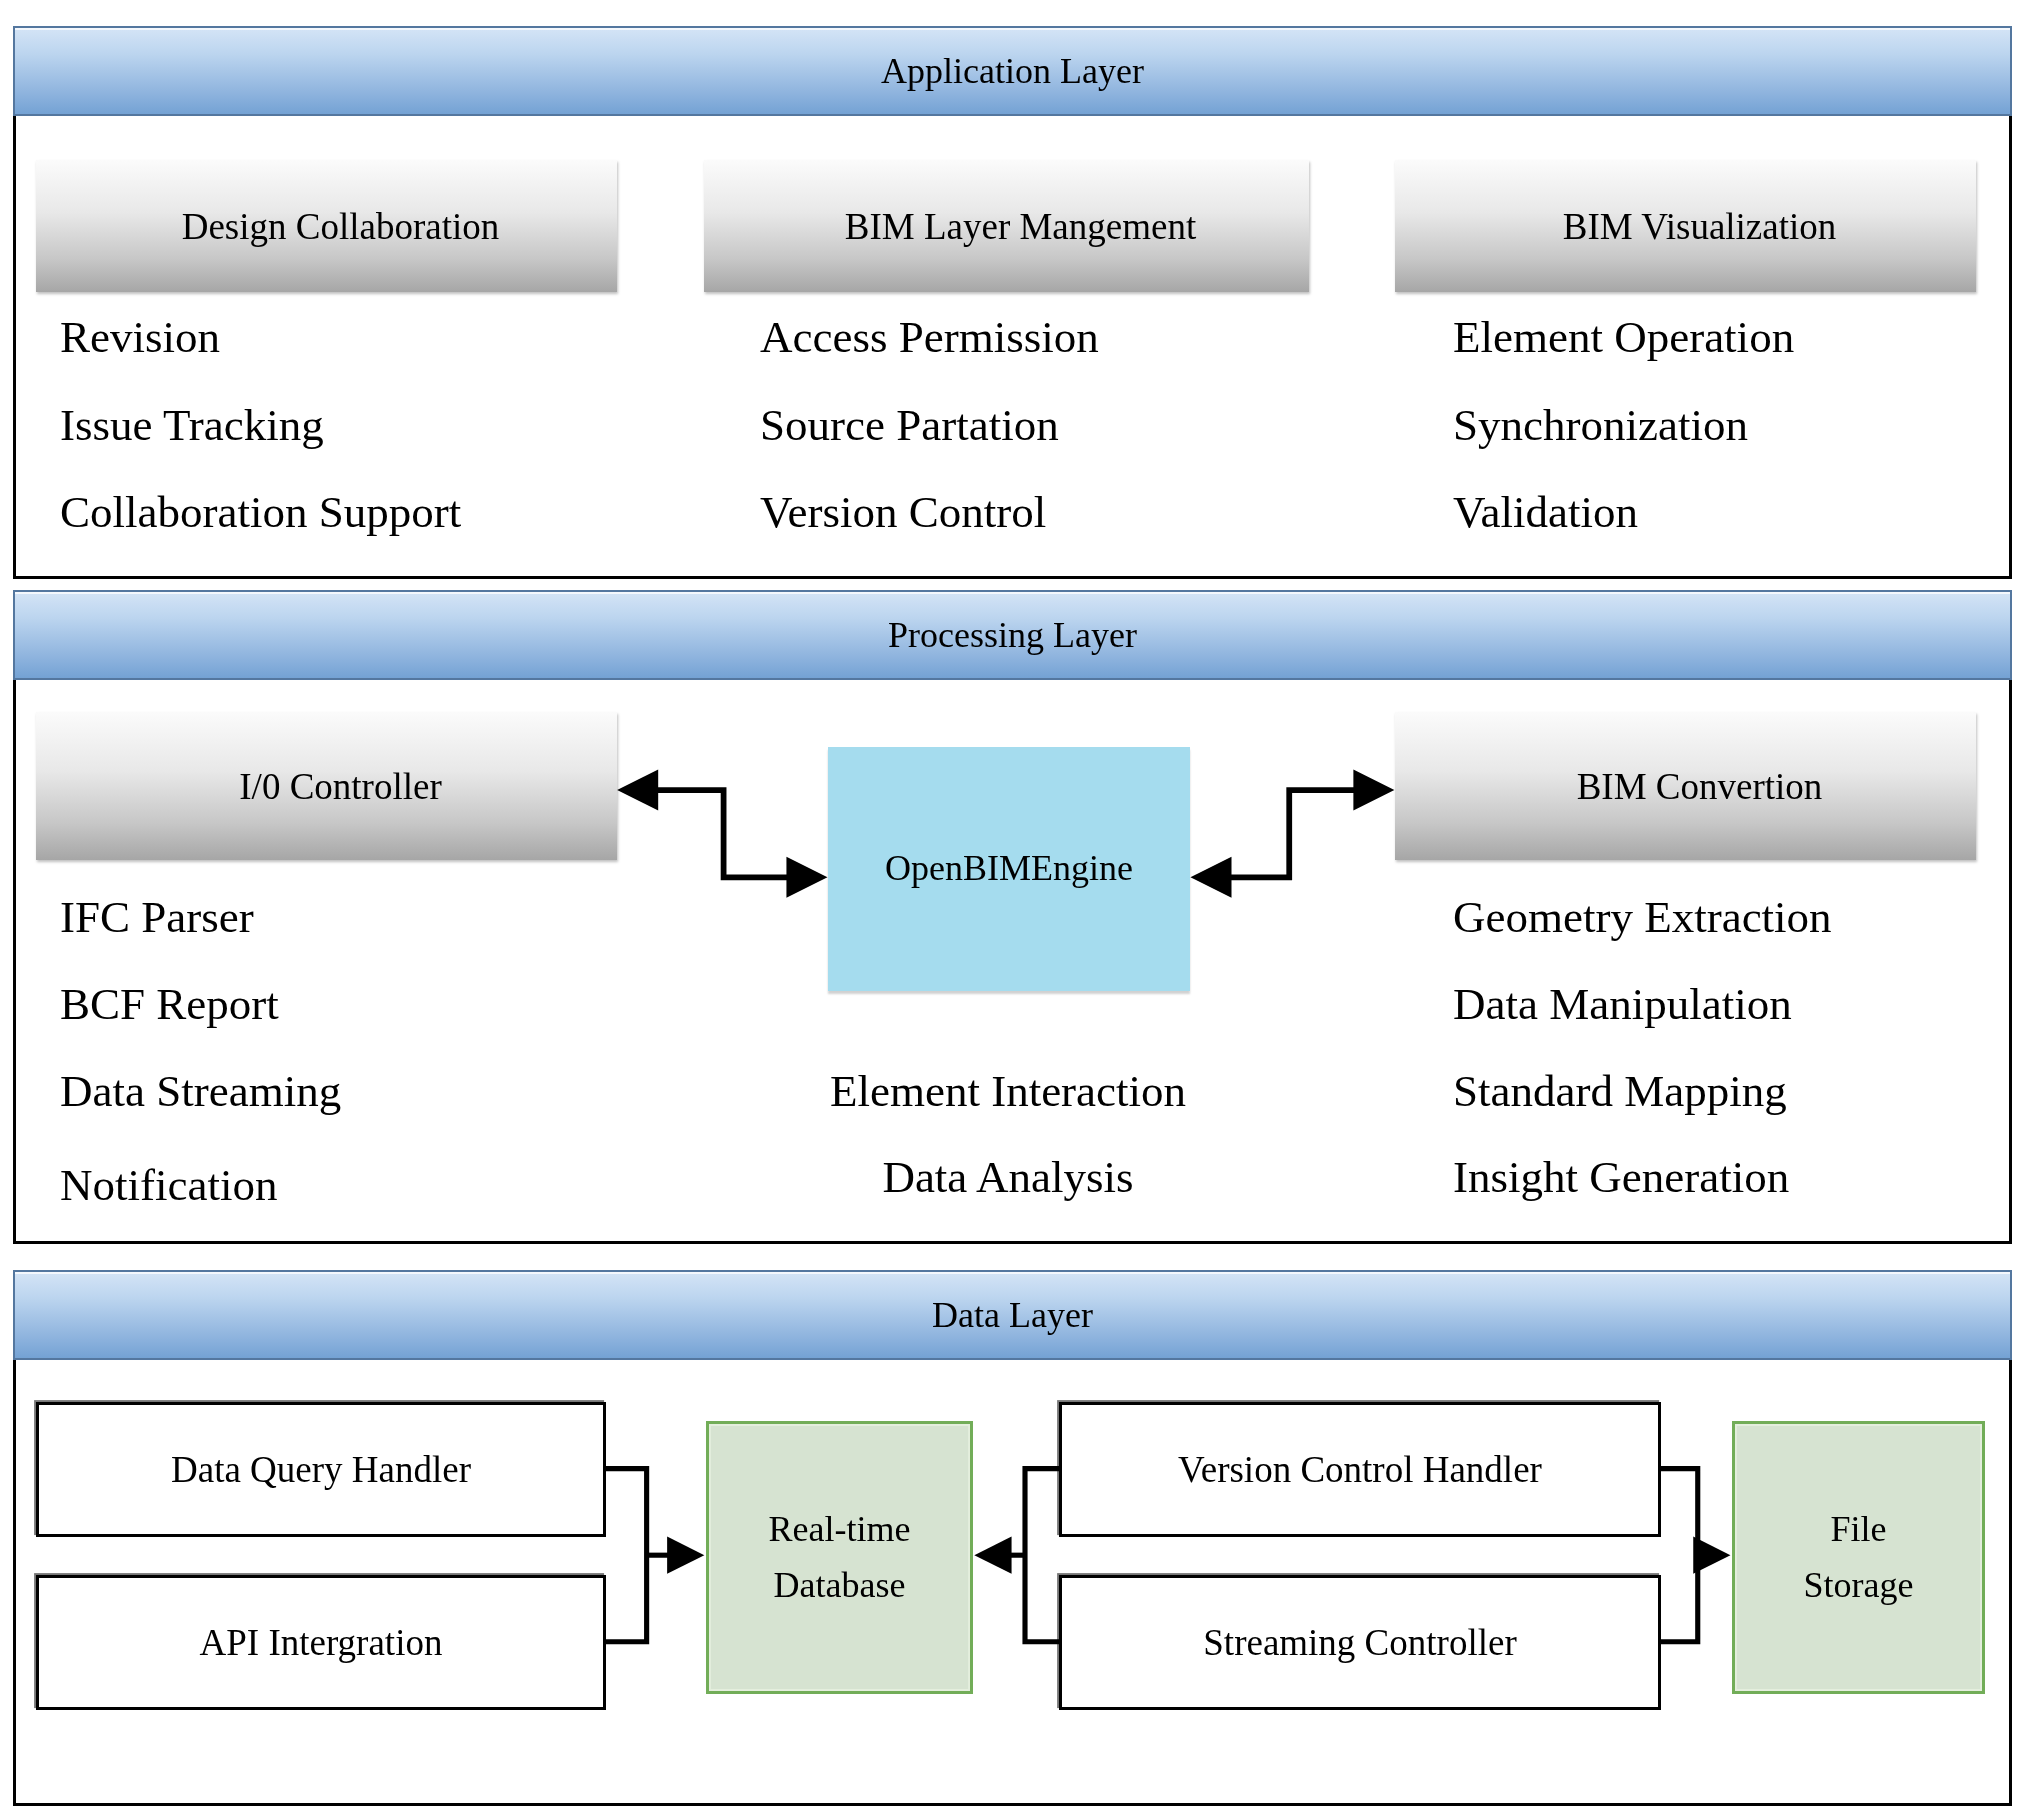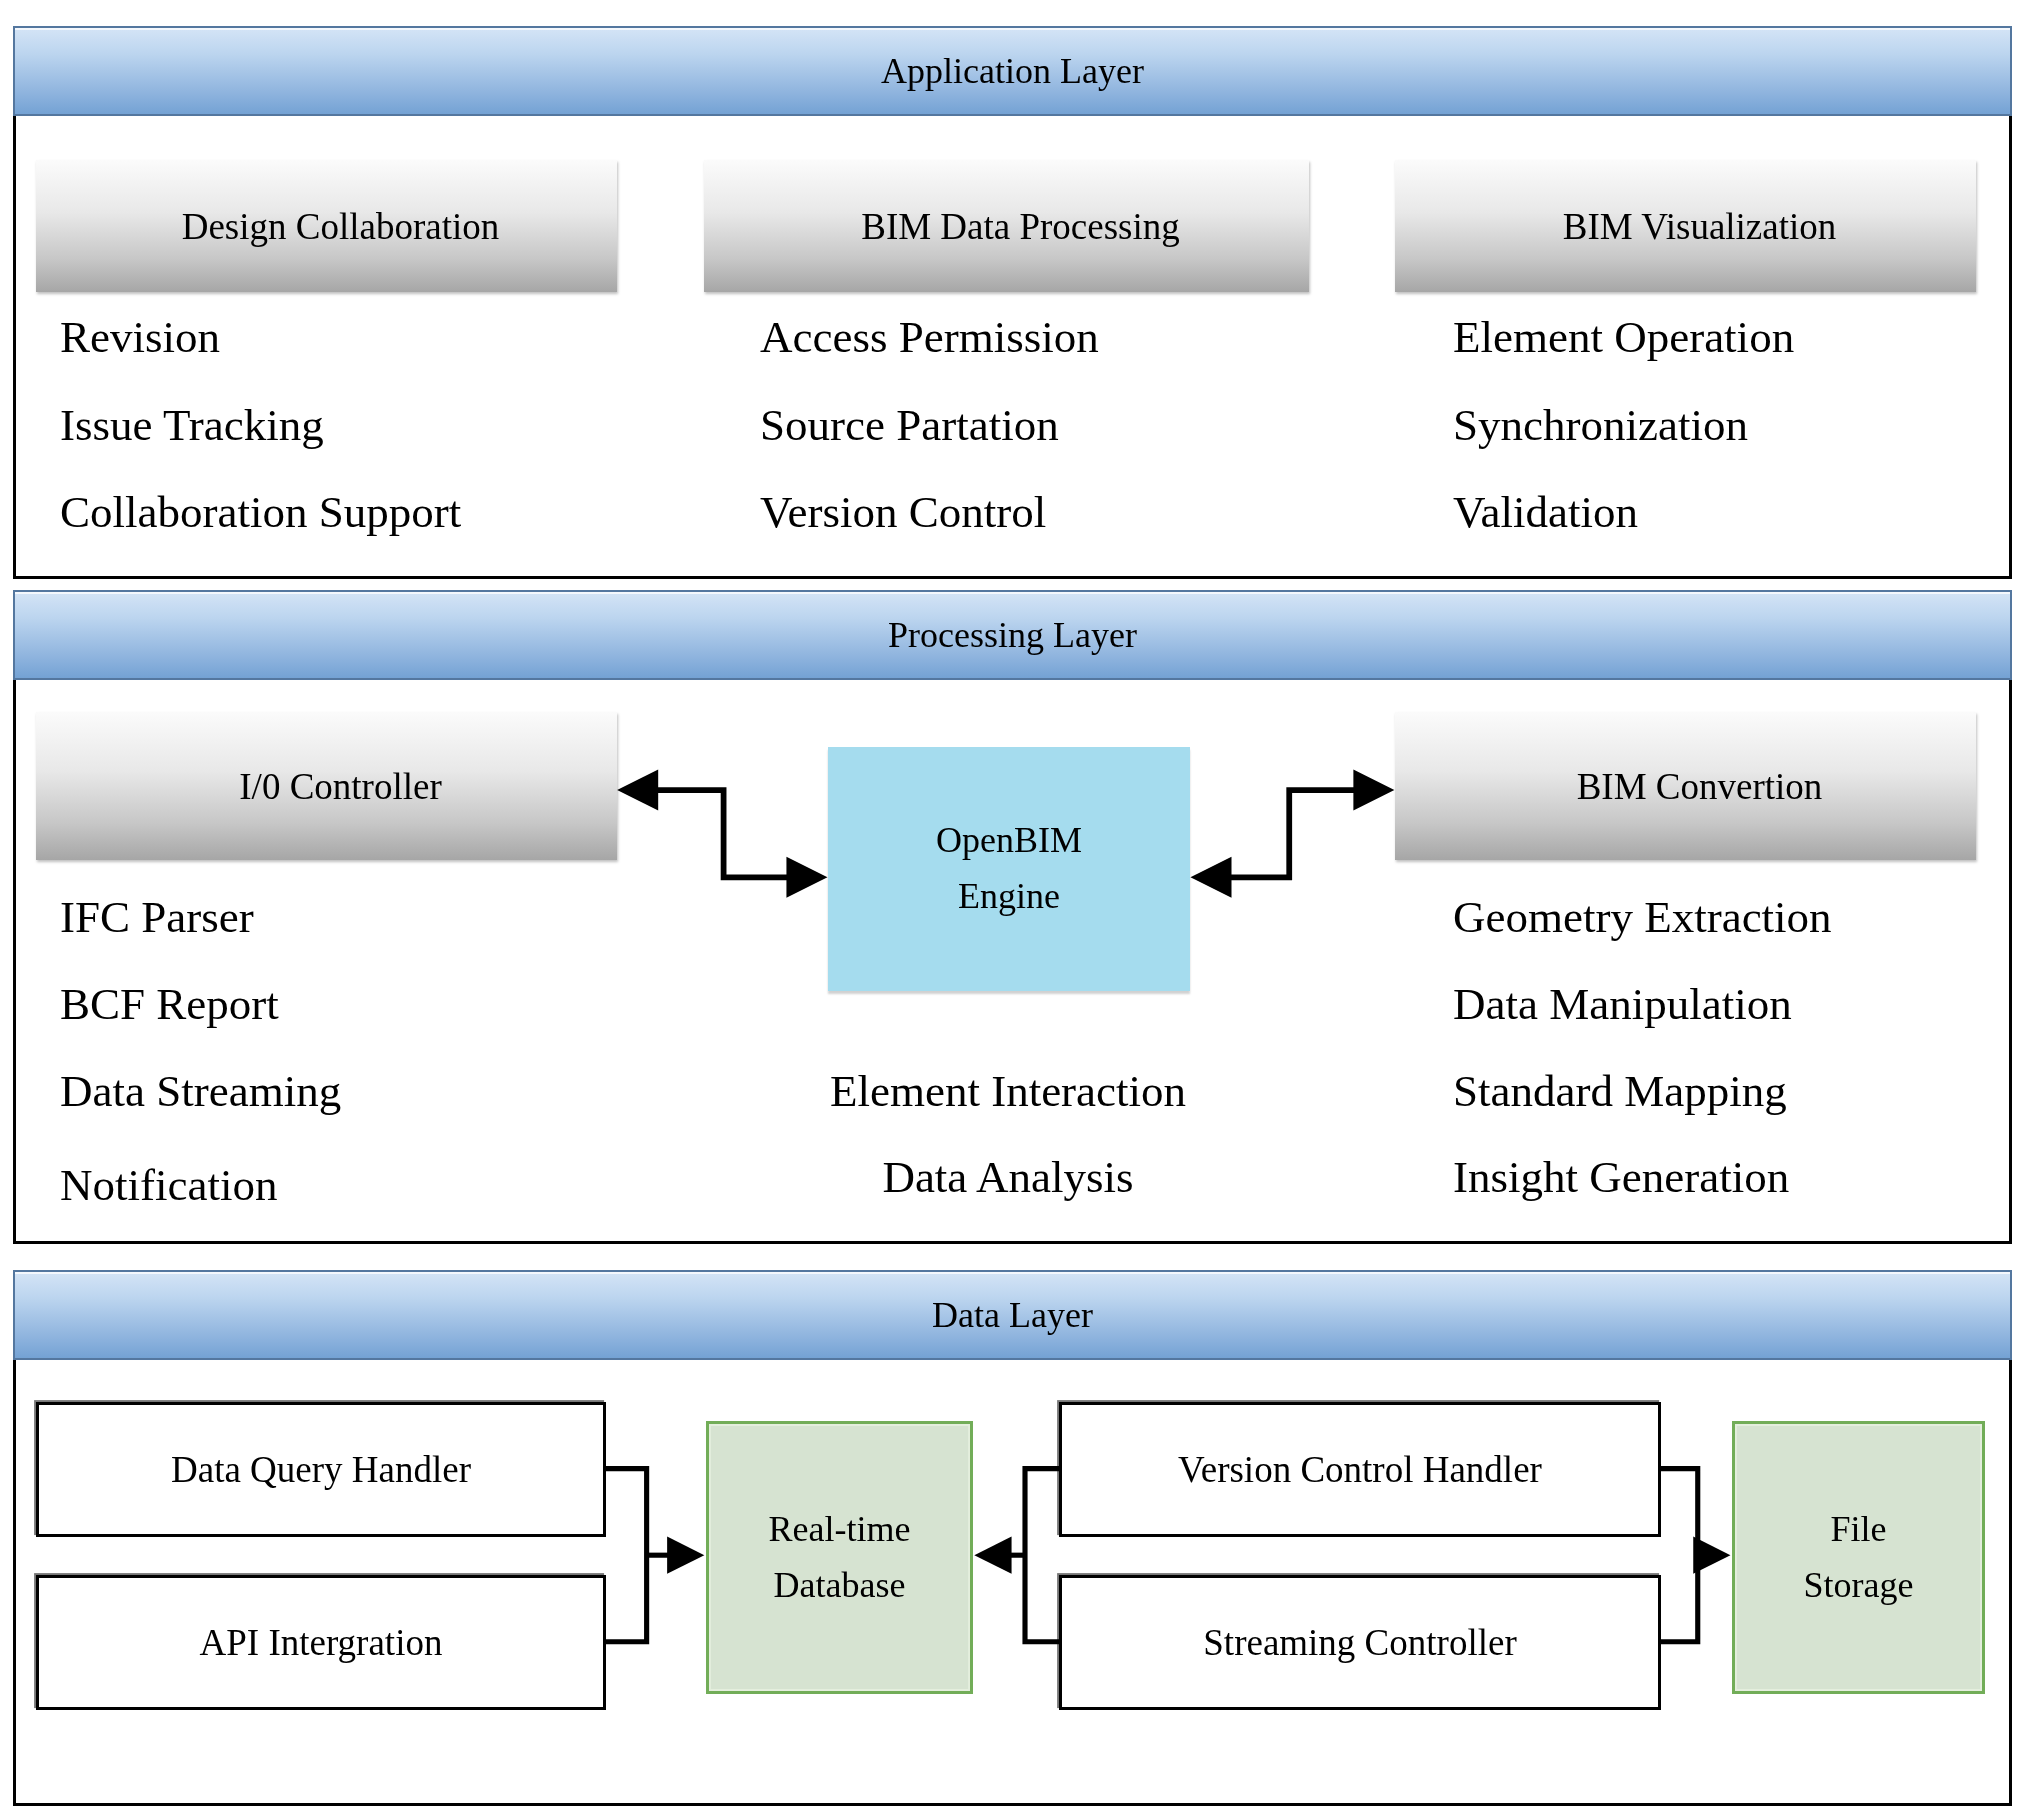--- a/index.html
+++ b/index.html
@@ -39,21 +39,21 @@
     transform:translateY(-50%);
     font-size:45px;
     white-space:nowrap;
   }
   .item.centered{transform:translate(-50%,-50%);}
   .engine-box{
     position:absolute;
     box-sizing:border-box;
     background:#a5dcee;
     box-shadow:0 2.6px 1.9px rgba(0,0,0,.18);
-    display:flex;flex-direction:column;align-items:center;justify-content:center;
+    display:flex;align-items:center;justify-content:center;
     font-size:36px;line-height:1.55;
   }
   .white-box{
     position:absolute;
     box-sizing:border-box;
     background:#ffffff;
     border:3.8px solid #000000;
     box-shadow:-1.9px -1.9px 0 #777;
     display:flex;align-items:center;justify-content:center;
     font-size:37px;
@@ -74,21 +74,21 @@
 
 <div class="section-box" style="left:13px;top:26px;width:1999px;height:553px;"></div>
 <div class="layer-bar" style="left:13px;top:26px;width:1999px;height:90px;">
   <span>Application Layer</span>
 </div>
 
 <div class="gray-box" style="left:36px;top:160px;width:581px;height:132px;">
   <span>Design Collaboration</span>
 </div>
 <div class="gray-box" style="left:704px;top:160px;width:605px;height:132px;">
-  <span>BIM Data Processing</span>
+  <span>BIM Layer Mangement</span>
 </div>
 <div class="gray-box" style="left:1395px;top:160px;width:581px;height:132px;">
   <span>BIM Visualization</span>
 </div>
 
 <div class="item" style="left:60px;top:337px;">Revision</div>
 <div class="item" style="left:60px;top:425px;">Issue Tracking</div>
 <div class="item" style="left:60px;top:512px;">Collaboration Support</div>
 
 <div class="item" style="left:760px;top:337px;">Access Permission</div>

